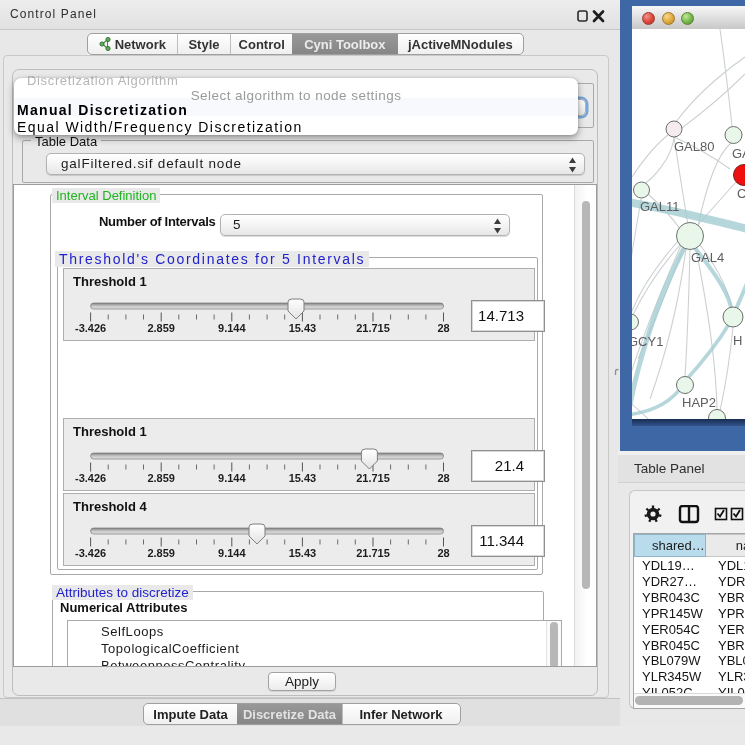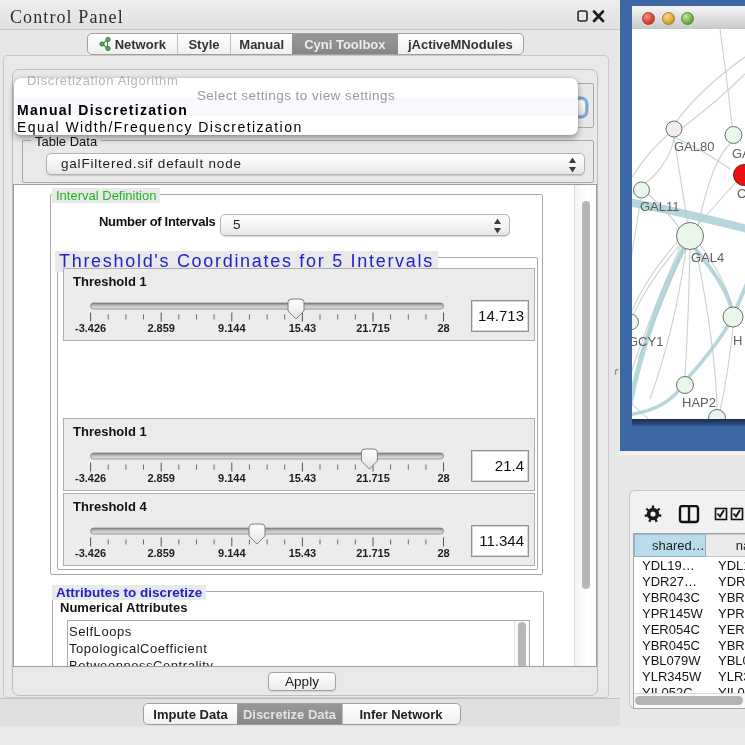--- a/index.html
+++ b/index.html
@@ -3,21 +3,21 @@
 <meta charset="utf-8">
 <style>
 html,body{margin:0;padding:0;}
 #app{-webkit-font-smoothing:antialiased;will-change:transform;position:relative;width:745px;height:745px;background:#e8e8e8;
   font-family:"Liberation Sans",sans-serif;overflow:hidden;}
 .abs{position:absolute;}
 .bold{font-weight:bold;}
 
 #titlebar{left:0;top:0;width:620px;height:29px;background:linear-gradient(#ededed,#e1e1e1);
   border-bottom:1px solid #c6c6c6;}
-#titlebar .t{position:absolute;left:10px;top:7px;font-size:18px;letter-spacing:1.1px;color:#2e2e2e;font-family:Liberation Serif, serif;}
+#titlebar .t{position:absolute;left:10px;top:7px;font-size:12px;letter-spacing:1.1px;color:#2e2e2e;}
 #tabs{left:87px;top:33px;width:435px;height:20px;border:1px solid #9f9f9f;border-radius:5px;
   background:linear-gradient(#ffffff,#efefef);display:flex;box-shadow:0 1px 0 rgba(255,255,255,.6);}
 #tabs .seg{height:100%;display:flex;align-items:center;justify-content:center;
   font-size:13px;font-weight:bold;color:#333;position:relative;}
 #tabs .seg.sep{border-left:1px solid #bdbdbd;}
 #tabs .seg.on{background:linear-gradient(#989898,#868686);color:#ececec;border-left:none;}
 #content{left:3px;top:55px;width:604px;height:641px;border:1px solid #c9c9c9;border-radius:4px;
   background:#e9e9e9;}
 .group{position:absolute;border:1px solid #a9a9a9;border-radius:2px;}
 .gtitle{position:absolute;font-size:13px;padding:0 4px;background:#e9e9e9;white-space:nowrap;}
@@ -27,21 +27,21 @@
 .combo .txt{position:absolute;left:14px;top:0;}
 .arrows{position:absolute;top:3px;width:9px;height:16px;}
 
 #scrollpane{left:13px;top:184px;width:582px;height:481px;border:1px solid #9c9c9c;background:#ffffff;overflow:hidden;}
 #vchan{position:absolute;right:0;top:0;width:21px;height:100%;background:linear-gradient(90deg,#f2f2f2,#ffffff 60%,#fcfcfc);border-left:1px solid #dcdcdc;}
 #vthumb{position:absolute;right:6px;top:16px;width:8px;height:388px;border-radius:4px;background:#b7b7b7;}
 .tpanel{position:absolute;left:49px;width:470px;height:71px;border:1px solid #aeaeae;background:#ececec;}
 .tlab{position:absolute;left:9px;top:5px;font-size:13px;font-weight:bold;color:#111;}
 .vbox{position:absolute;left:407px;top:31px;width:52px;height:30px;background:#fff;
   border:1px solid #909090;box-shadow:inset 0 0 0 1px #d8d8d8;
-  font-size:15px;color:#111;text-align:right;line-height:30px;padding-right:4px;}
+  font-size:15px;color:#111;text-align:right;line-height:30px;padding-right:20px;}
 .tsvg{position:absolute;left:-2px;top:-2px;}
 
 #numlist{position:absolute;background:#fff;border:1px solid #a9a9a9;font-size:13px;letter-spacing:0.55px;color:#1a1a1a;}
 #numlist .it{padding-left:1px;height:17px;line-height:17px;}
 #lchan{position:absolute;right:0;top:0;width:14px;height:100%;background:#fbfbfb;border-left:1px solid #e4e4e4;}
 #lthumb{position:absolute;right:3px;top:1px;width:8px;height:46px;border-radius:4px;background:#b7b7b7;}
 
 #apply{left:268px;top:672px;width:66px;height:17px;border:1px solid #a2a2a2;border-radius:4px;
   background:linear-gradient(#ffffff,#ececec);text-align:center;font-size:13.5px;font-weight:500;
   color:#1c1c1c;line-height:17px;box-shadow:0 1px 1px rgba(0,0,0,.1);}
@@ -120,21 +120,21 @@
 <div class="abs" id="tabs">
  <div class="seg" style="width:89px">
   <svg width="12" height="14" viewBox="0 0 12 14" style="margin-right:4px">
    <path d="M3.5,7 L8.5,2.5 M3.5,7 L8.5,11.5 M8.5,2.5 L8.5,11.5" stroke="#4c8a4c" stroke-width="1.1" fill="none"></path>
    <circle cx="3" cy="7" r="2.1" fill="#5aac5a" stroke="#2e6e2e" stroke-width="0.9"></circle>
    <circle cx="9" cy="2.5" r="2.1" fill="#5aac5a" stroke="#2e6e2e" stroke-width="0.9"></circle>
    <circle cx="9" cy="11.5" r="2.1" fill="#5aac5a" stroke="#2e6e2e" stroke-width="0.9"></circle>
   </svg>
   Network</div>
  <div class="seg sep" style="width:53px">Style</div>
- <div class="seg sep" style="width:61px">Manual</div>
+ <div class="seg sep" style="width:61px">Control</div>
  <div class="seg on" style="width:106px">Cyni Toolbox</div>
  <div class="seg" style="width:126px">jActiveMNodules</div>
 </div>
 <div class="abs" id="content"></div>
 <div class="abs" style="left:12px;top:69px;width:584px;height:625px;border:1px solid #bdbdbd;border-radius:7px;"></div>
 
 <div class="abs" style="left:27px;top:73px;font-size:13px;letter-spacing:0.65px;color:#7e7e7e">Discretization Algorithm</div>
 <div class="group" style="left:22px;top:83px;width:570px;height:43px"></div>
 <div class="combo" style="left:46px;top:99px;width:538px;height:15px;box-shadow:0 0 0 2.5px rgba(106,158,214,.9)">
       <span class="txt">Manual Discretization</span>
@@ -158,21 +158,21 @@
  <div class="gtitle" style="left:38px;top:3px;color:#1fb51f;">Interval Definition</div>
  <div class="abs bold" style="left:85px;top:29px;font-size:13px;letter-spacing:-0.3px;color:#111">Number of Intervals</div>
  <div class="combo" style="left:206px;top:29px;width:288px">
         <span class="txt" style="left:12px">5</span>
   <svg class="arrows" style="right:7px" viewBox="0 0 9 16" width="9" height="16">
    <path d="M4.5,0.5 L8,6 L1,6 Z" fill="#3c3c3c"></path>
           <path d="M4.5,15.5 L8,10 L1,10 Z" fill="#3c3c3c"></path>
   </svg>
  </div>
  <div class="group" style="left:43px;top:72px;width:479px;height:311px;"></div>
- <div class="gtitle" style="left:41px;top:66px;color:#2222cc;font-size:18px;letter-spacing:1.7px;">Threshold's Coordinates for 5 Intervals</div>
+ <div class="gtitle" style="left:41px;top:66px;color:#2222cc;font-size:14px;letter-spacing:1.7px;">Threshold's Coordinates for 5 Intervals</div>
 
  <div class="tpanel" style="top:83px">
         <div class="tlab">Threshold 1</div>
   <svg class="tsvg" width="470" height="70" viewBox="0 0 470 70">
    <rect x="28.6" y="36" width="352.9" height="6" rx="3" fill="url(#tg)" stroke="#787878" stroke-width="0.7"></rect>
    <use href="#ticks"></use>
           <use href="#tlabels"></use>
    <path d="M226,35 Q226,32 230,32 L238,32 Q242,32 242,35 L242,44 L234,52 L226,44 Z" fill="url(#th)" stroke="#7f7f7f" stroke-width="1"></path>
   </svg>
   <div class="vbox">14.713</div>
@@ -192,23 +192,23 @@
   <svg class="tsvg" width="470" height="70" viewBox="0 0 470 70">
    <rect x="28.6" y="36" width="352.9" height="6" rx="3" fill="url(#tg)" stroke="#787878" stroke-width="0.7"></rect>
    <use href="#ticks"></use>
           <use href="#tlabels"></use>
    <path d="M187,35 Q187,32 191,32 L199,32 Q203,32 203,35 L203,44 L195,52 L187,44 Z" fill="url(#th)" stroke="#7f7f7f" stroke-width="1"></path>
   </svg>
   <div class="vbox">11.344</div>
  </div>
 
  <div class="group" style="left:38px;top:406px;width:490px;height:90px;"></div>
- <div class="gtitle" style="left:38px;top:400px;color:#2222cc;font-weight:bold;font-size:13.5px;">Attributes to discretize</div>
+ <div class="gtitle" style="left:38px;top:400px;color:#2222cc;font-weight:normal;font-size:13.5px;">Attributes to discretize</div>
  <div class="abs bold" style="left:46px;top:415px;font-size:13px;color:#111">Numerical Attributes</div>
- <div id="numlist" style="left:53px;top:435px;width:461px;height:46px;">
+ <div id="numlist" style="left:53px;top:435px;width:461px;height:46px;padding-left:32px;">
   <div class="it" style="padding-top:2px">SelfLoops</div>
   <div class="it">TopologicalCoefficient</div>
   <div class="it">BetweennessCentrality</div>
   <div id="lchan"></div>
         <div id="lthumb"></div>
  </div>
 </div>
 
 <div class="abs" id="apply">Apply</div>
 <div class="abs" id="south"></div>
@@ -282,20 +282,23 @@
    <text x="61" y="233">GAL4</text>
    <text x="-2" y="317">GCY1</text>
    <text x="103" y="316">H</text>
    <text x="52" y="378">HAP2</text>
   </g>
  </g>
 </svg>
 </div>
 <div class="abs" id="nshadow"></div>
 <div class="abs" id="tpbar1"></div>
+<div class="abs" id="tpbar">
+      <span class="t">Table Panel</span>
+    </div>
 <div class="abs" id="browser">
  <svg class="abs" style="left:14px;top:14px" width="100" height="20" viewBox="0 0 100 20">
   <g fill="#1a1a1a" transform="translate(-1,-1)">
    <path d="M7.3,4.4 L8.9,3.9 L8.8,1.5 L11.2,1.5 L11.1,3.9 L12.7,4.4 L14.1,5.4 L15.9,3.8 L17.4,5.6 L15.4,7.0 L16.0,8.6 L16.2,10.3 L18.6,10.8 L18.0,13.0 L15.7,12.4 L14.8,13.9 L13.6,15.0 L14.8,17.2 L12.6,18.2 L11.7,16.0 L10.0,16.2 L8.3,16.0 L7.4,18.2 L5.2,17.2 L6.4,15.0 L5.2,13.9 L4.3,12.4 L2.0,13.0 L1.4,10.8 L3.8,10.3 L4.0,8.6 L4.6,7.0 L2.6,5.6 L4.1,3.8 L5.9,5.4 Z"></path>
    <circle cx="10" cy="10" r="2.6" fill="#f1f1f1"></circle>
   </g>
   <rect x="36" y="1" width="18" height="16" rx="2.5" fill="none" stroke="#111" stroke-width="2.4"></rect>
   <line x1="45" y1="1" x2="45" y2="17" stroke="#111" stroke-width="2.4"></line>
   <g fill="none" stroke="#111" stroke-width="1.6">
    <rect x="71.5" y="3.5" width="11" height="11"></rect>
@@ -347,17 +350,17 @@
         <span class="c2">YIL052C</span>
       </div>
  <div id="hchan">
         <div id="hthumb"></div>
       </div>
 </div>
 
 <div class="abs" id="popup">
  <div class="band"></div>
  <div class="ghost">Discretization Algorithm</div>
- <div class="sel">Select settings to view settings</div>
+ <div class="sel">Select algorithm to node settings</div>
  <div class="it1">Manual Discretization</div>
  <div class="it2">Equal Width/Frequency Discretization</div>
 </div>
 </div>
 
 </body></html>

